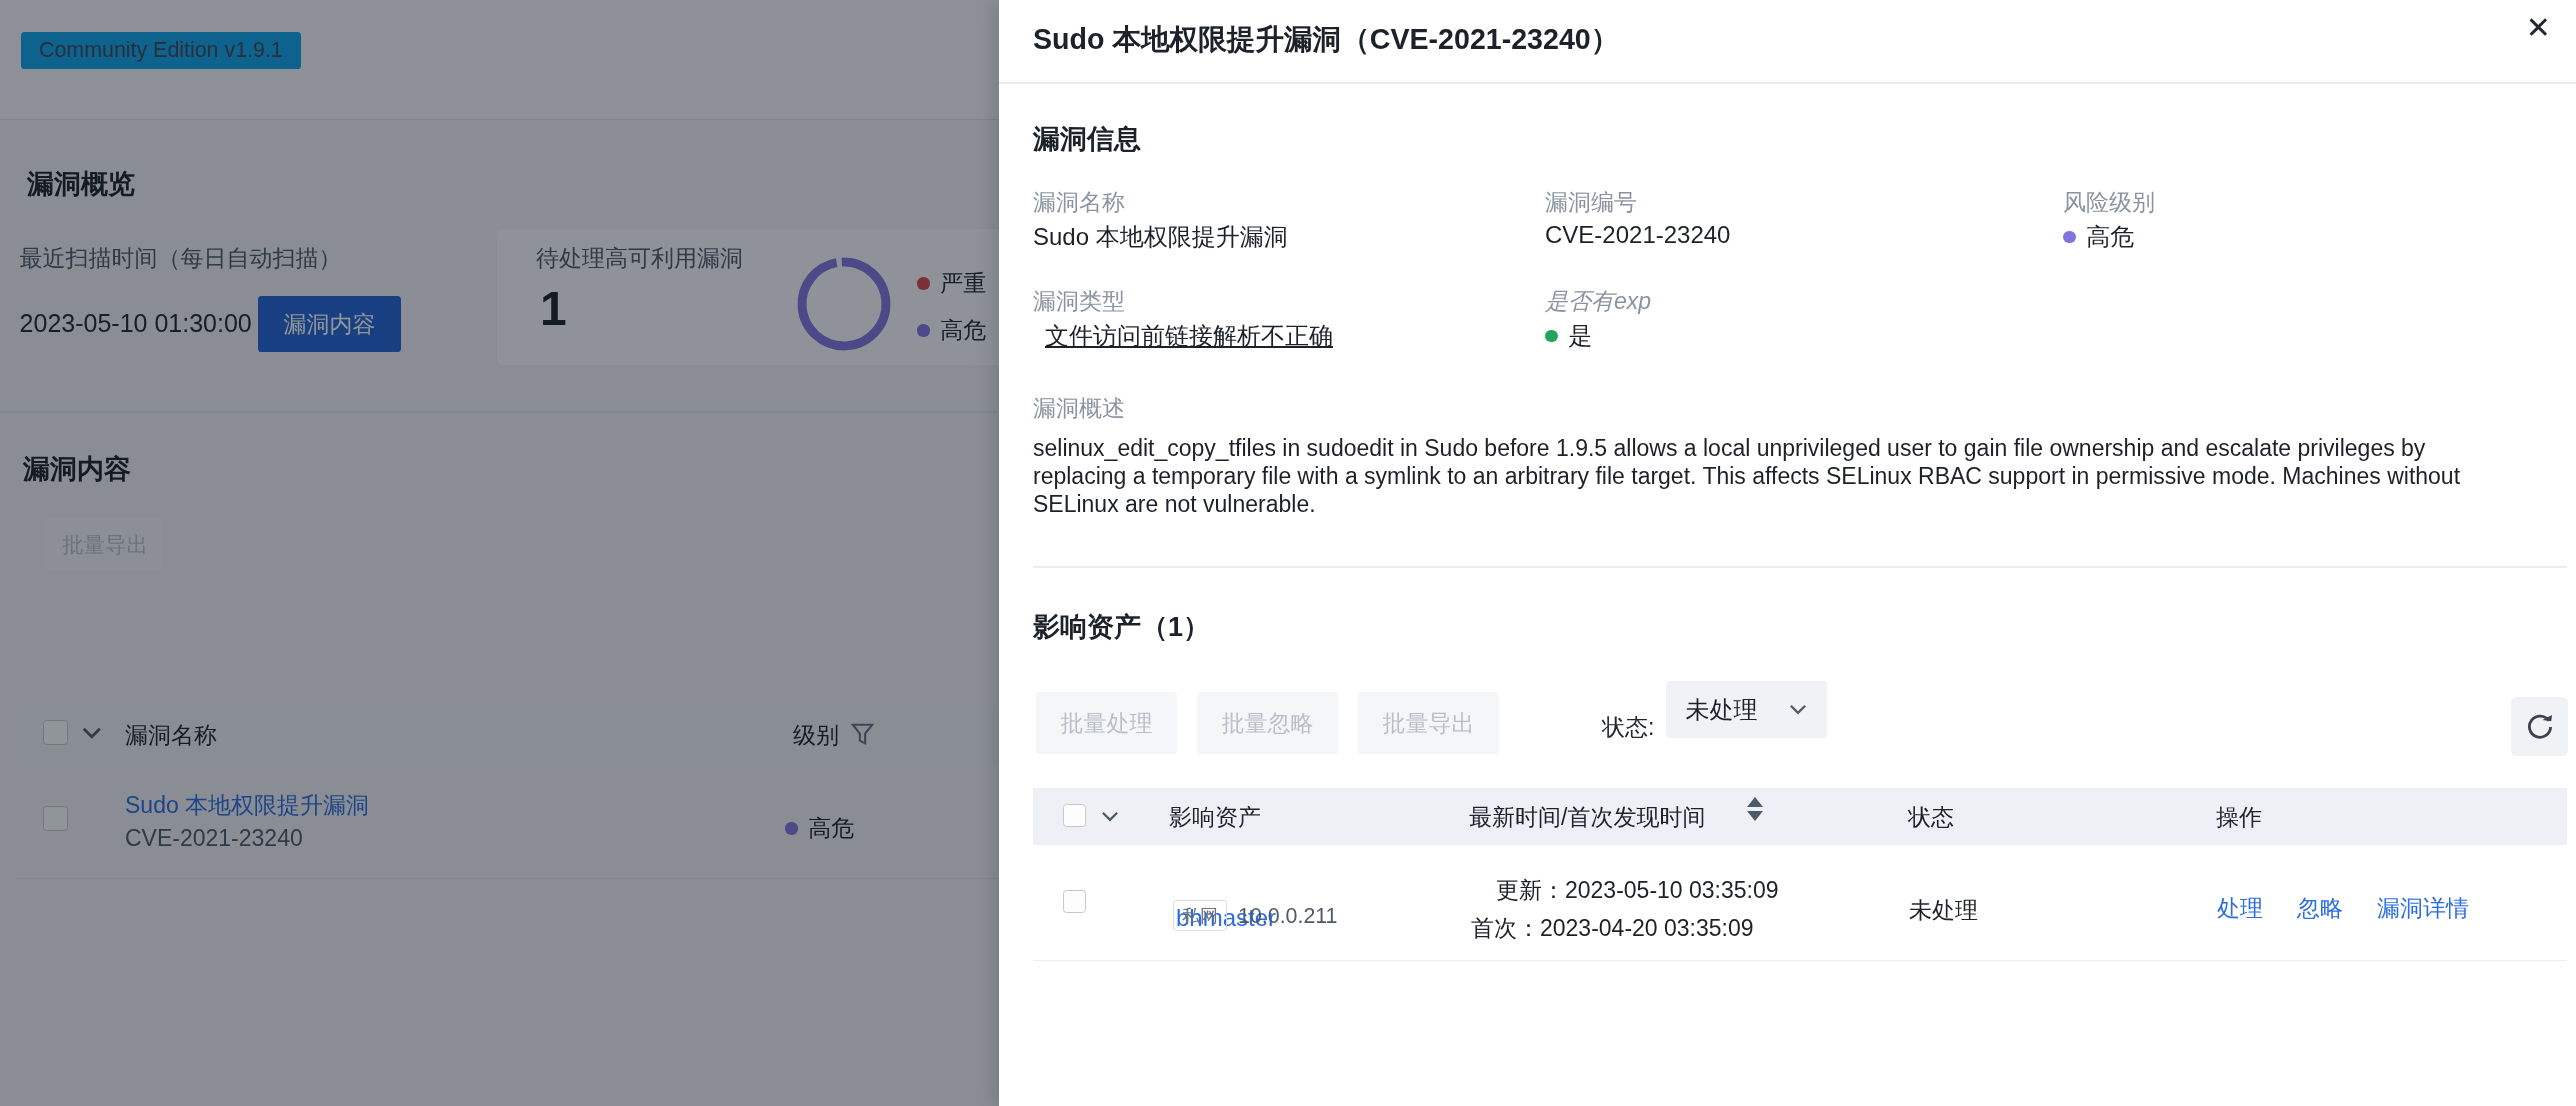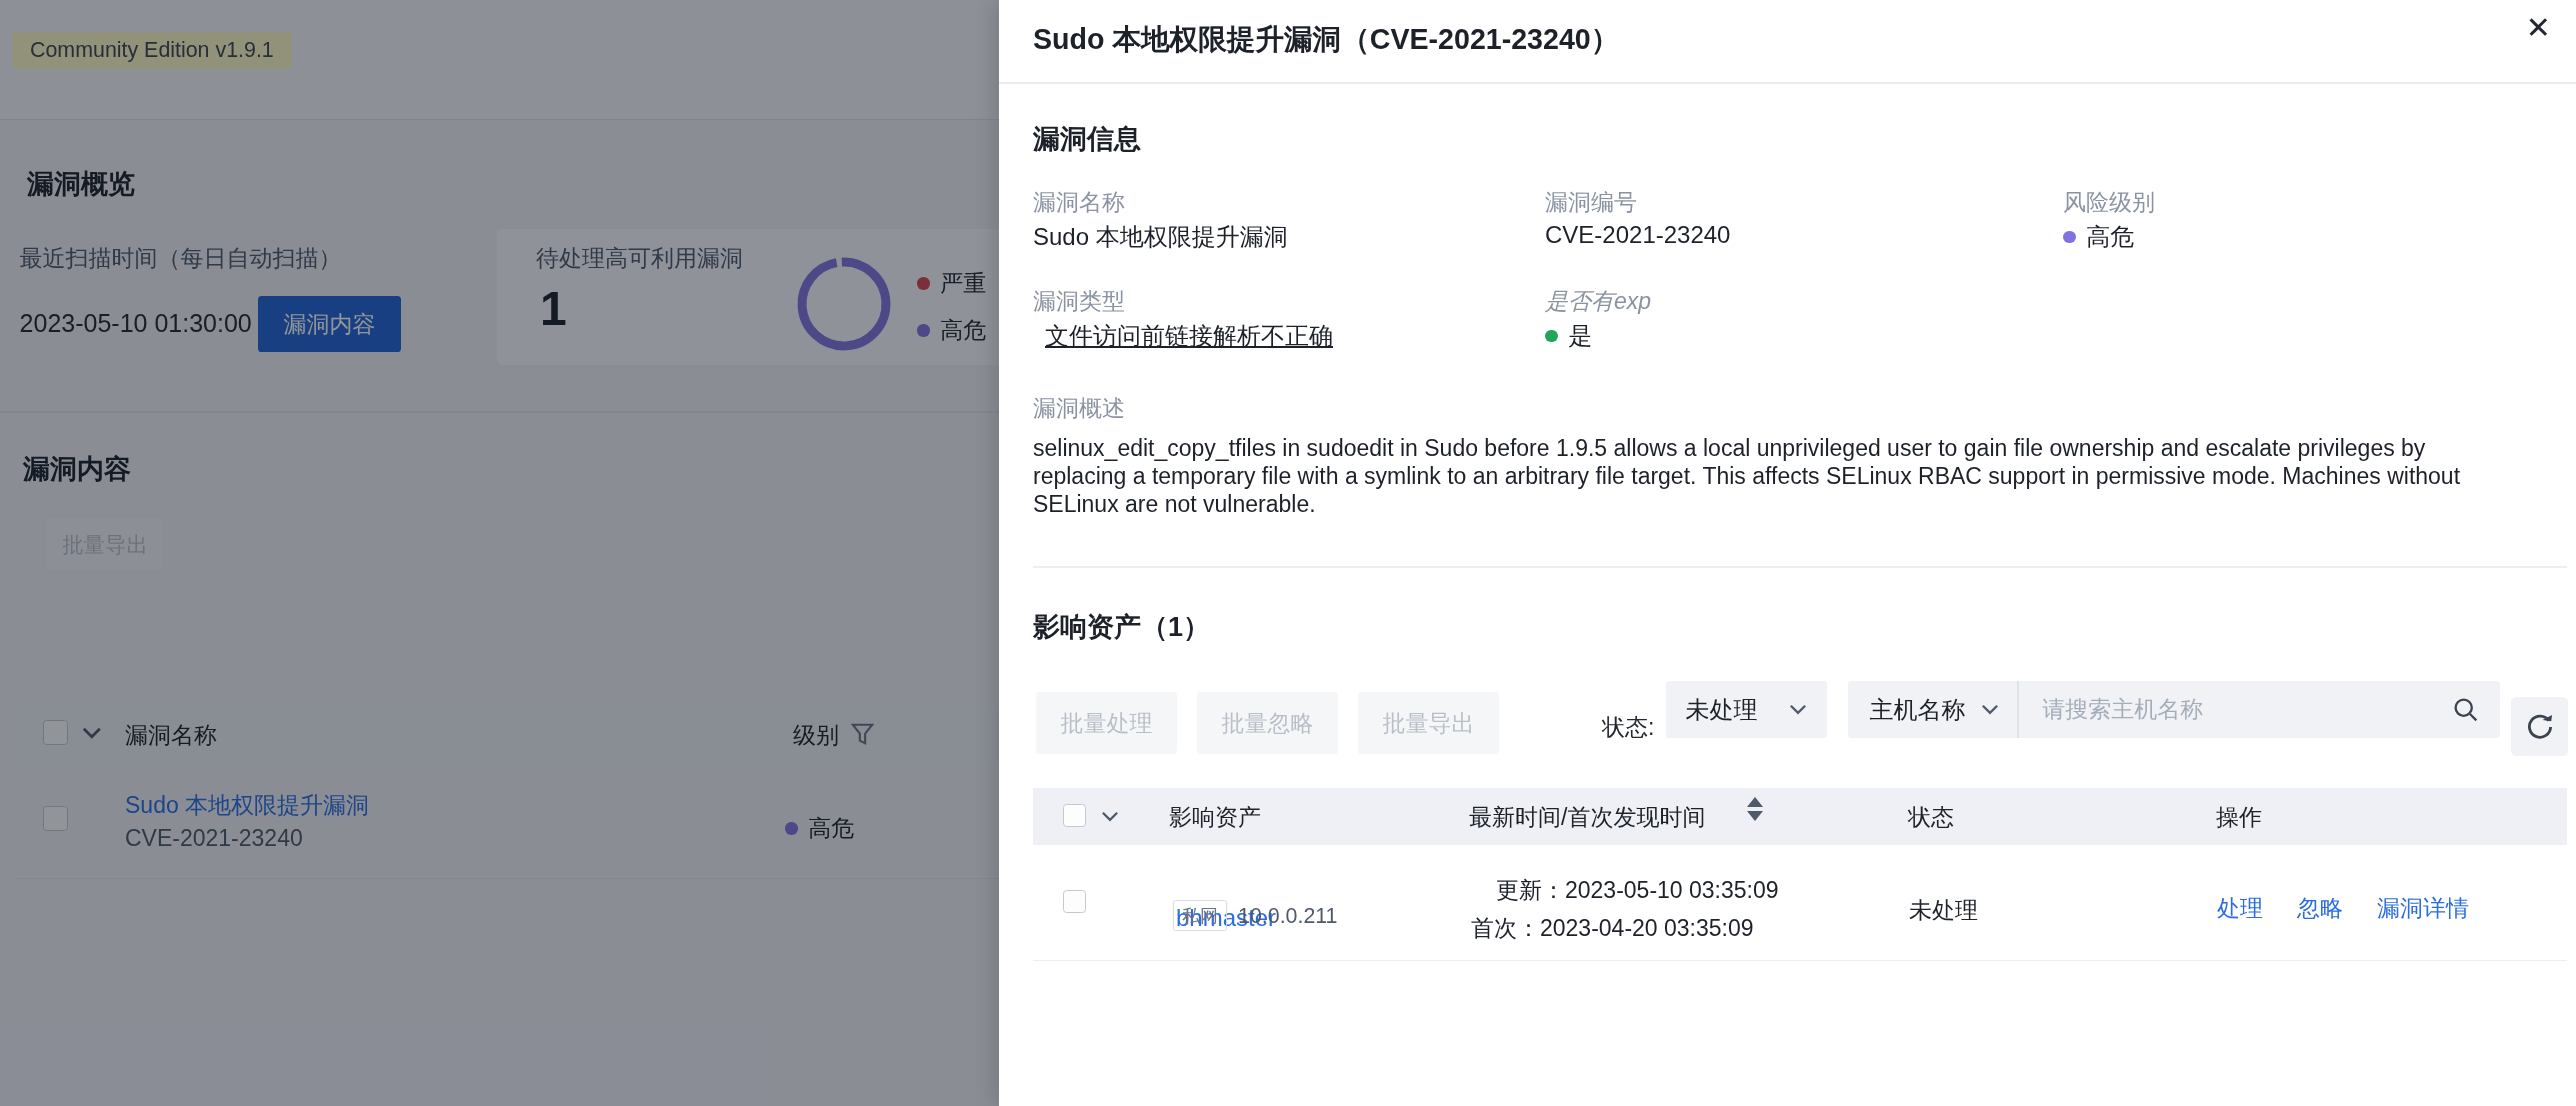--- a/index.html
+++ b/index.html
@@ -4,22 +4,22 @@
 <style>
   * { margin:0; padding:0; box-sizing:border-box; }
   html,body { width:2576px; height:1107px; overflow:hidden; }
   body { font-family:"Liberation Sans","DejaVu Sans",sans-serif; color:#1d2129; }
   .stage { position:absolute; inset:0; width:2576px; height:1107px; }
 
   
   .page { position:absolute; inset:0; background:#f0f2f5; }
   .topbar { position:absolute; left:0; top:0; width:100%; height:120px;
             background:#f6f7f9; border-bottom:1.8px solid #dfe2e7; }
-  .badge { position:absolute; left:12px; top:32px; height:37px; padding:0 18px;
-           background:#fef9c3; border-radius:3.6px; color:#3f4550; font-size:21.4px;
+  .badge { position:absolute; left:21px; top:32px; height:37px; padding:0 18px;
+           background:#0ea5e9; border-radius:3.6px; color:#3f4550; font-size:21.4px;
            display:flex; align-items:center; }
   .h-section { position:absolute; font-size:27px; font-weight:bold; color:#1d2129; }
   .scan-label { position:absolute; left:19.6px; top:243px; font-size:23px; color:#4e5969; }
   .scan-time  { position:absolute; left:19.6px; top:309px; font-size:25px; color:#23272f; }
   .btn-primary { position:absolute; left:258px; top:296px; width:143px; height:56px;
                  background:#2163d1; color:#fff; font-size:23px; border:none; border-radius:3.6px;
                  display:flex; align-items:center; justify-content:center; cursor:pointer; }
   .ov-card { position:absolute; left:497px; top:229px; width:1250px; height:136px;
              background:#f9fafc; border-radius:5.4px; }
   .ov-card-label { position:absolute; left:39px; top:14.3px; font-size:23px; color:#4e5969; }
@@ -197,34 +197,20 @@
 
     <div class="status-label">状态:</div>
 
     <div class="select-box" style="left:667px; width:161px; padding:0 19.6px; justify-content:space-between;">
       <span class="select-text">未处理</span>
       <svg class="chev" width="18" height="11.6" viewBox="0 0 20 13">
         <polyline points="2,2 10,10 18,2" fill="none" stroke="#4e5969" stroke-width="2.6"></polyline>
       </svg>
     </div>
 
-    <div class="select-box" style="left:849px; width:652px;">
-      <div style="display:flex; align-items:center; gap:16px; padding:0 18px 0 21.4px; cursor:pointer;">
-        <span class="select-text">主机名称</span>
-        <svg class="chev" width="18" height="11.6" viewBox="0 0 20 13">
-          <polyline points="2,2 10,10 18,2" fill="none" stroke="#4e5969" stroke-width="2.6"></polyline>
-        </svg>
-      </div>
-      <div class="combo-divider"></div>
-      <input class="combo-input" placeholder="请搜索主机名称" style="">
-      <svg style="margin-right:21.4px; flex:0 0 auto;" width="27" height="27" viewBox="0 0 30 30">
-        <circle cx="13" cy="13" r="9" fill="none" stroke="#3c4350" stroke-width="2.6"></circle>
-        <line x1="20" y1="20" x2="27" y2="27" stroke="#3c4350" stroke-width="2.6"></line>
-      </svg>
-    </div>
 
     <button class="refresh-btn">
       <svg width="30" height="30" viewBox="0 0 34 34">
         <path d="M27 10 A12 12 0 1 0 29 17" fill="none" stroke="#3c4350" stroke-width="3.2"></path>
         <polygon points="20,10 30,10 30,3" fill="#3c4350" transform="rotate(8 27 8)"></polygon>
       </svg>
     </button>
 
     <div class="dtable-head">
       <div class="checkbox" style="position:absolute; left:30px; top:16px; width:23px; height:23px;"></div>

